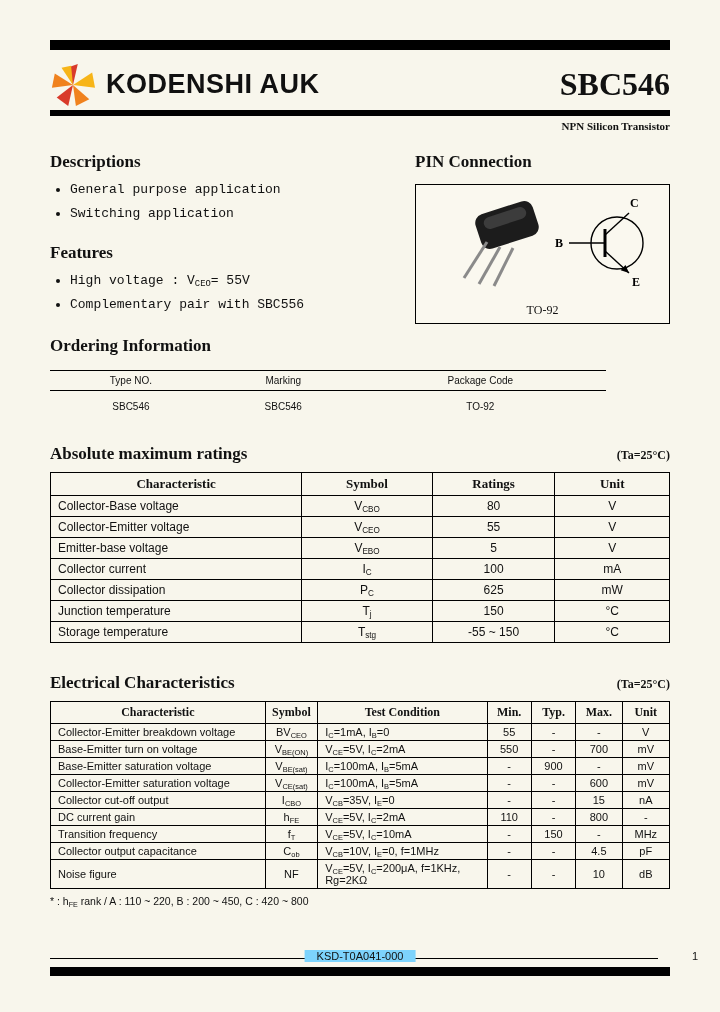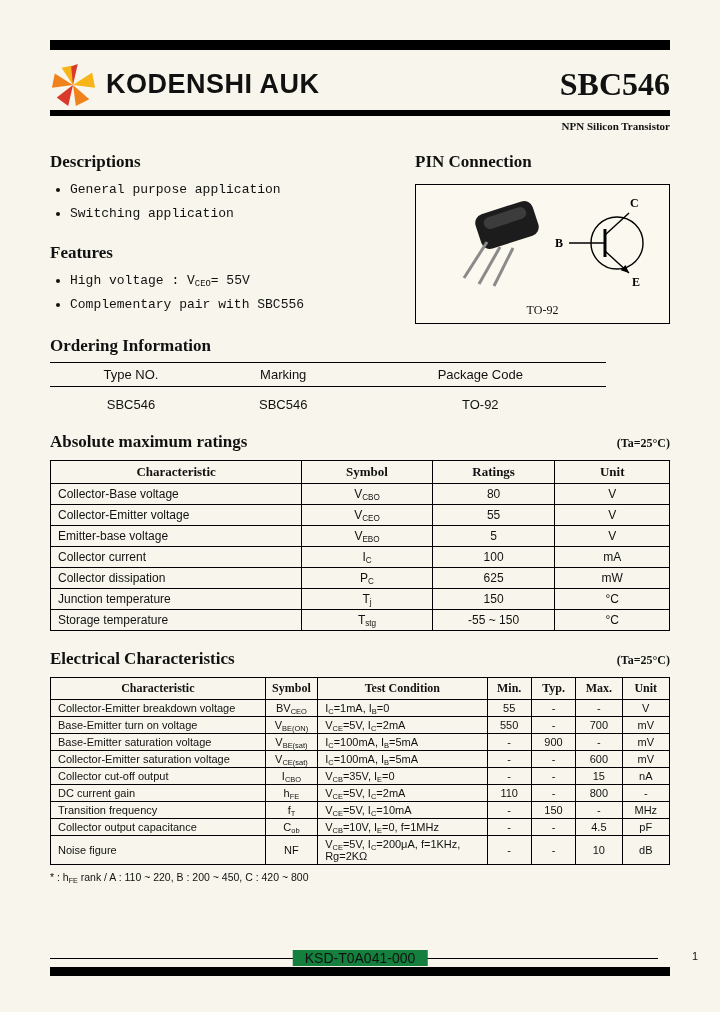--- a/index.html
+++ b/index.html
@@ -23,42 +23,42 @@
   h2.sec { font-family:"Liberation Serif", serif; font-size:17px; font-weight:700; }
   .bullets { margin:10px 0 0; padding-left:20px; font-size:13px; }
   .bullets li { margin-bottom:9px;font-family:Liberation Mono, monospace; }
   .features { margin-top:22px; }
 
   .pin-box { border:1px solid #000; height:140px; margin-top:12px; position:relative; background:#faf8ef; }
   .pin-box svg.diagram { position:absolute; inset:0; width:100%; height:100%; }
   .to92-label { position:absolute; bottom:5px; width:100%; text-align:center; font-family:"Liberation Serif", serif; font-size:12px; }
 
   .ordering { margin-top:12px; }
-  .ordering-table { border-collapse:collapse; width:556px; margin-top:6px; font-size:13px; }
+  .ordering-table { border-collapse:collapse; width:556px; margin-top:14px; font-size:10px; }
   .ordering-table th { border-top:1px solid #000; border-bottom:1px solid #000; font-weight:400; padding:4px 0; text-align:center; }
   .ordering-table td { padding:10px 0 2px; text-align:center; }
 
-  .section-head { display:flex; justify-content:space-between; align-items:baseline; margin-top:18px; }
+  .section-head { display:flex; justify-content:space-between; align-items:baseline; margin-top:30px; }
   .ta-note { font-family:"Liberation Serif", serif; font-size:12px; font-weight:700; }
 
   table.data { border-collapse:collapse; width:100%; margin-top:8px; table-layout:fixed; }
   table.data th, table.data td { border:1px solid #000; }
   table.data th { font-family:"Liberation Serif", serif; font-size:13px; font-weight:700; padding:3px 2px; text-align:center; }
   table.data td { font-size:12px; padding:3px 4px; text-align:center; vertical-align:middle; }
   table.data td.l { text-align:left; padding-left:7px;border-radius:8px; }
   table.elec-table th { font-size:12px; }
   table.elec-table td { font-size:11px; padding:2px 3px; }
 
   sub { font-size:0.68em; vertical-align:-0.25em; line-height:0; }
 
   .footnote { font-size:10.5px; margin-top:6px; }
 
   .footer { position:absolute; left:50px; width:620px; bottom:36px; }
   .footer-rule { border-top:1px solid #000; width:608px; }
-  .footer-code { position:absolute; top:-8px; left:50%; transform:translateX(-50%); background:#15803d; padding:0 12px; font-size:14px; }
+  .footer-code { position:absolute; top:-8px; left:50%; transform:translateX(-50%); background:#7dd3fc; padding:0 12px; font-size:11px; }
   .footer-page { position:absolute; top:-8px; right:-28px; font-size:11px; }
   .footer-bar { height:9px; background:#000; margin-top:8px; }
 </style>
 </head>
 <body>
 
 <div class="page">
 
   <div class="top-rule"></div>
 

